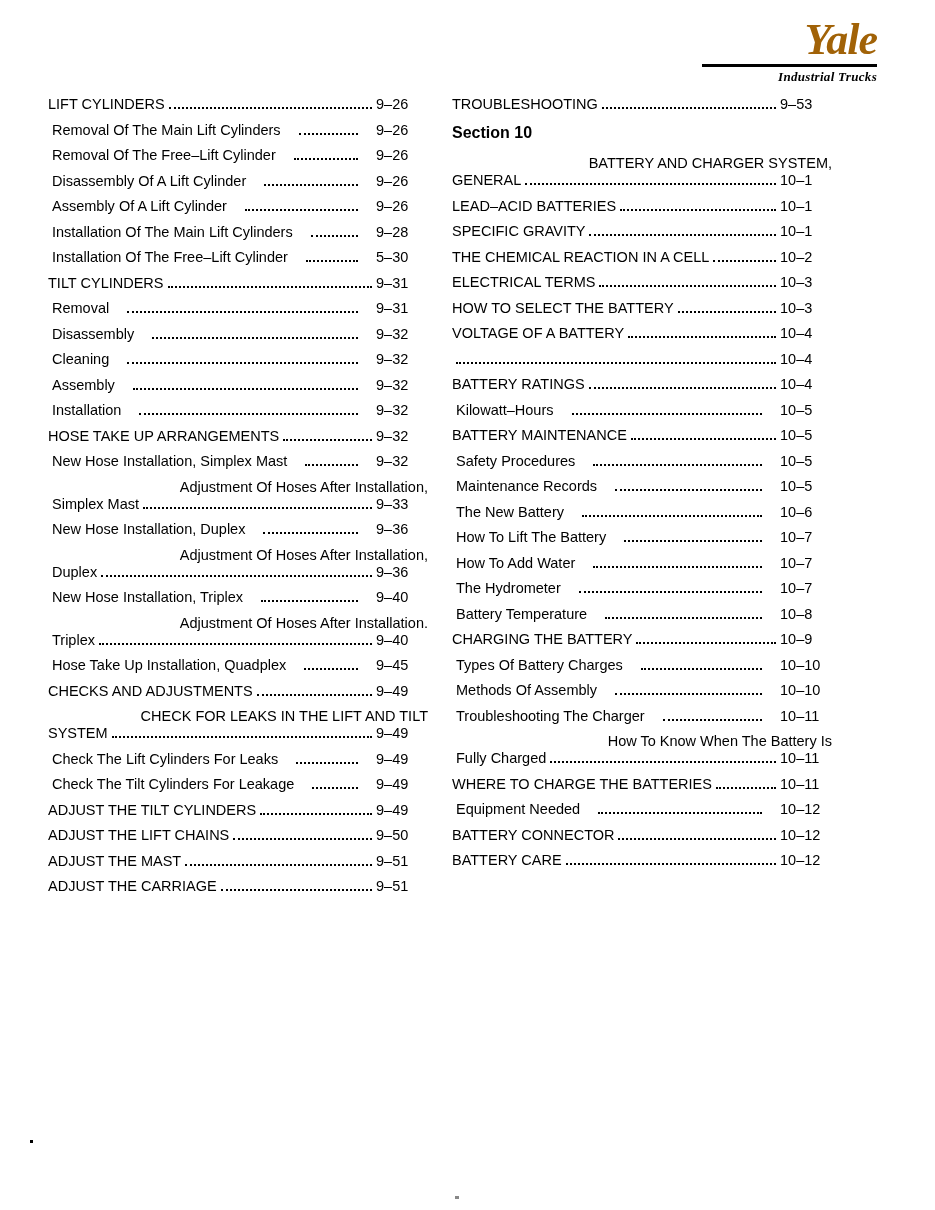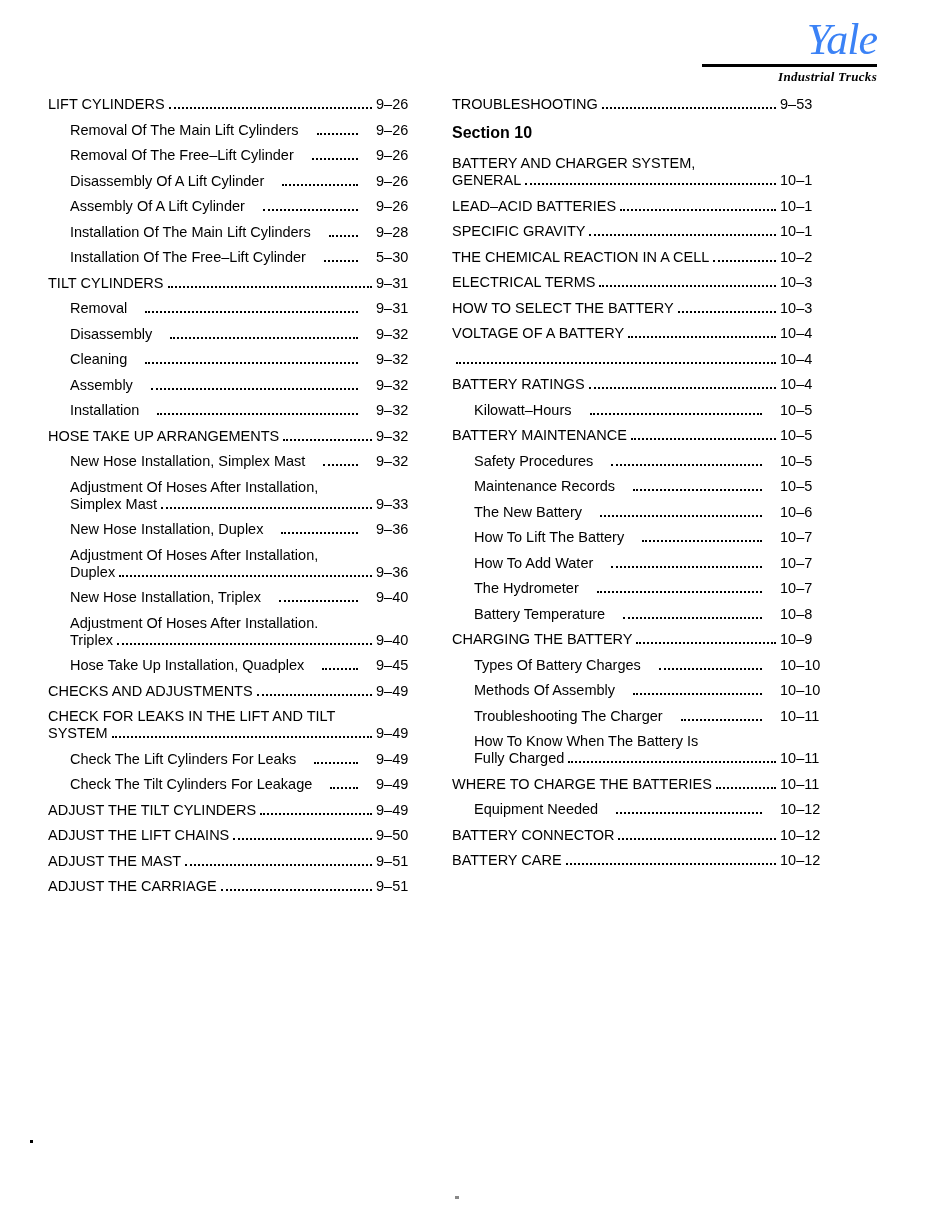--- a/index.html
+++ b/index.html
@@ -18,26 +18,26 @@
 
   
   #logo-block {
     position: absolute;
     top: 18px;
     right: 58px;
     text-align: right;
   }
   #logo-wordmark {
     font-family: "Liberation Serif", serif;
-    font-weight: normal;
+    font-weight: bold;
     font-style: italic;
     font-size: 44px;
     line-height: 44px;
     letter-spacing: -1px;
-    color: #3b82f6;
+    color: #a16207;
   }
   #logo-underline {
     height: 3px;
     background: #000;
     margin-top: 2px;
     width: 175px;
     margin-left: auto;
   }
   #logo-sub {
     font-family: "Liberation Serif", serif;
@@ -84,28 +84,29 @@
   .entry .page {
     flex: 0 0 auto;
     width: 52px;
     text-align: left;
     white-space: nowrap;
   }
 
   
   .lvl1 { margin-left: 0; }
   
-  .lvl2 { margin-left: 22px; gap: 14px; }
+  .lvl2 { margin-left: 4px; gap: 14px; }
 
   
   .entry.wrap {
     display: block;
   }
   .entry.wrap .label {
     display: block;
+    text-align: right;
   }
   .entry.wrap .tail {
     display: flex;
     align-items: flex-end;
   }
   .entry.wrap .tail .label2 { flex: 0 1 auto; }
 
   
   .section-head {
     text-align: left;

